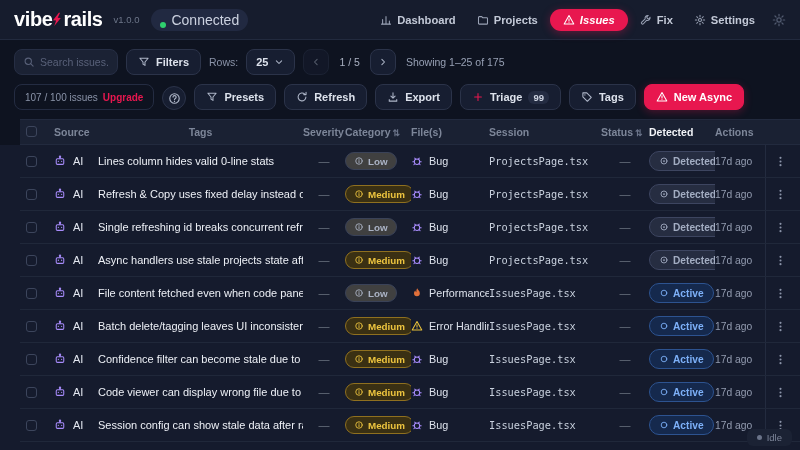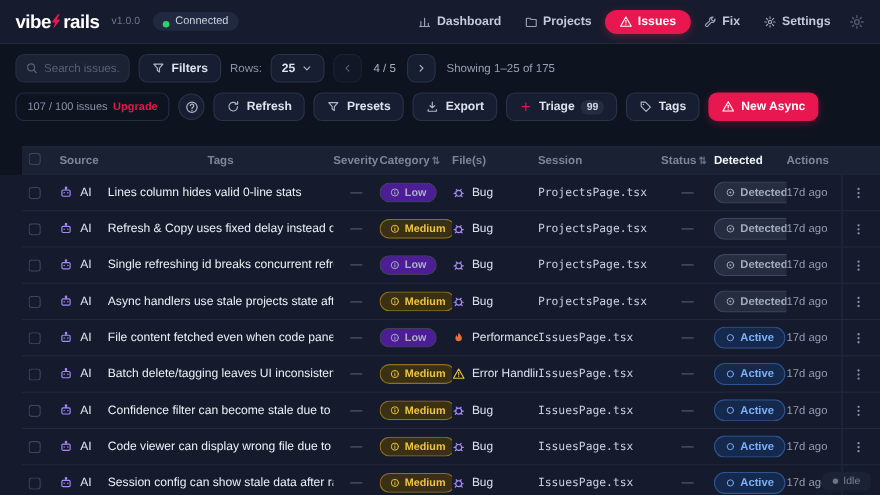--- a/index.html
+++ b/index.html
@@ -11,31 +11,31 @@
   }
   *{box-sizing:border-box; margin:0; padding:0;}
   html,body{width:800px;height:450px;overflow:hidden;}
   body{font-family:"Liberation Sans",sans-serif; background:var(--bg); color:var(--text); font-size:11px;}
   .app{position:relative; width:800px; height:450px; overflow:hidden;}
   svg.ic{width:12px;height:12px;flex:0 0 auto; stroke:currentColor; fill:none; stroke-width:1.4; stroke-linecap:round; stroke-linejoin:round;}
 
   
   .topbar{height:40px; background:var(--topbar); border-bottom:1px solid var(--border);
     display:flex; align-items:center; padding:0 14px;}
-  .logo{display:flex; align-items:center; font-weight:700; font-size:17px; color:#fff; letter-spacing:-0.4px;}
+  .logo{display:flex; align-items:center; font-weight:700; font-size:20px; color:#fff; letter-spacing:-0.4px;}
   .logo .bolt{width:15px;height:17px; color:var(--accent); margin:0 -2px; transform:rotate(6deg);}
   .version{font-size:9.5px; color:#6d7689; margin-left:11px;}
   .conn{display:flex; align-items:flex-end; gap:5px; background:#212941; border-radius:999px;
-    padding:3px 9px; font-size:10px; color:#ccd2e0; margin-left:12px;}
+    padding:3px 9px; font-size:14px; color:#ccd2e0; margin-left:12px;}
   .dot{width:6px;height:6px;border-radius:50%;background:var(--green); display:inline-block;}
   .nav{margin-left:auto; display:flex; align-items:center; gap:3px;}
   .nav-item{display:flex; align-items:flex-start; gap:5px; padding:5px 9px; border-radius:999px;
     color:#c3c9d7; font-size:11.2px; font-weight:600; cursor:pointer;}
   .nav-item svg.ic{width:12px;height:12px; color:#9aa2b5;}
-  .nav-item.active{background:var(--accent); color:#fff; padding:5px 13px; box-shadow:0 2px 8px rgba(232,23,79,.35);}
+  .nav-item.active{background:var(--accent); color:#fff; padding:5px 13px; box-shadow:0 2px 8px rgba(232,23,79,.35);font-style:italic;}
   .nav-item.active svg.ic{color:#fff;}
   .theme{margin-left:8px; color:#525b70; display:flex; cursor:pointer;}
   .theme svg.ic{width:14px;height:14px;}
 
   
   .toolbar1{display:flex; align-items:center; gap:8px; padding:9px 14px 4px;}
   .search{display:flex; align-items:center; gap:5px; width:104px; height:26px; background:#1b2234;
     border:1px solid #262e44; border-radius:8px; padding:0 8px; color:#596179;}
   .search input{flex:1; min-width:0; background:transparent; border:none; outline:none;
     color:#c6cce0; font-size:10.5px; font-family:"Liberation Sans",sans-serif;}
@@ -44,21 +44,21 @@
     background:var(--btnbg); border:1px solid var(--btnborder); border-radius:8px;
     color:#dde2ec; font-size:11px; font-weight:600; cursor:pointer; white-space:nowrap;}
   .btn svg.ic{color:#aeb6c8;}
   .lbl{color:var(--muted); font-size:10.5px;}
   .select{gap:5px; padding:0 9px;}
   .pagebtn{width:26px; padding:0; justify-content:center;}
   .pagebtn.disabled{opacity:.45;}
   .pageind{color:#aab1c2; font-size:10.5px; margin:0 2px;}
   .showing{color:#97a0b4; font-size:10.5px; margin-left:2px;}
 
-  .toolbar2{display:flex; align-items:center; gap:8px; padding:5px 14px 23px;}
+  .toolbar2{display:flex; align-items:flex-end; gap:8px; padding:5px 14px 9px;}
   .quota{display:flex; align-items:center; gap:5px; height:26px; padding:0 10px;
     border:1px solid #242c42; border-radius:8px; font-size:10px; color:var(--muted);}
   .upgrade{color:var(--accent); font-weight:700; cursor:pointer;}
   .helpbtn{width:24px; height:24px; border-radius:50%; border:1px solid var(--btnborder);
     display:flex; align-items:center; justify-content:center; color:#aeb6c8; background:var(--btnbg); cursor:pointer;}
   .helpbtn svg.ic{width:13px;height:13px;}
   .plus-pink{color:var(--accent) !important;}
   .count-badge{background:#242c42; border-radius:6px; padding:1px 5px; font-size:9.5px; color:#cfd5e2;}
   .btn.primary{background:var(--accent); border-color:var(--accent); color:#fff; box-shadow:0 2px 8px rgba(232,23,79,.3);}
   .btn.primary svg.ic{color:#fff;}
@@ -76,21 +76,21 @@
   .cell{white-space:nowrap; overflow:hidden; display:flex; align-items:center;}
   .cb{width:11px; height:11px; border:1px solid #3c455c; border-radius:3px; background:transparent; display:inline-block; cursor:pointer;}
   .c-src{gap:7px;}
   .src-ic{color:var(--purple); width:13px; height:13px;}
   .t-src{color:#e3e7f0; font-size:11px;}
   .c-title{color:#edf0f6; font-size:11px;}
   .c-dash{justify-content:center; color:#6b7380;}
   .badge{display:inline-flex; align-items:center; gap:4px; height:18px; padding:0 8px;
     border-radius:999px; font-size:9.8px; font-weight:600; border:1px solid transparent;}
   .badge svg.ic{width:10px;height:10px;}
-  .sev-low{background:#4c1d95; border-color:#3a4258; color:#aab2c4;}
+  .sev-low{background:#404040; border-color:#3a4258; color:#aab2c4;}
   .sev-med{background:#3a3013; border-color:#8f701f; color:var(--amber);}
   .cat{gap:6px; color:#dde2ec; font-size:10.8px;}
   .cic{width:12px; height:12px;}
   .c-bug .cic{color:var(--purple);}
   .c-perf .cic{color:var(--orange); fill:var(--orange); stroke:none;}
   .c-err .cic{color:var(--yellow);}
   .mono{font-family:"DejaVu Sans Mono",monospace; font-size:10.3px; color:#c8d0dd;}
   .st{height:20px; padding:0 9px; font-size:10.2px;}
   .st-det{background:#262d41; border-color:#3d4560; color:#a3adc2;}
   .st-act{background:#15294d; border-color:#2d5390; color:var(--blue);}
@@ -280,50 +280,50 @@
       <span>25</span>
       <svg class="ic">
           <use href="#i-chev-d"></use>
         </svg>
     </button>
     <button class="btn pagebtn disabled">
         <svg class="ic">
           <use href="#i-chev-l"></use>
         </svg>
       </button>
-    <span class="pageind">4 / 5</span>
+    <span class="pageind">1 / 5</span>
     <button class="btn pagebtn">
         <svg class="ic">
           <use href="#i-chev-r"></use>
         </svg>
       </button>
     <span class="showing">Showing 1–25 of 175</span>
   </div>
 
   <div class="toolbar2">
     <span class="quota">
       <span>107 / 100 issues</span>
       <span class="upgrade">Upgrade</span>
     </span>
     <button class="helpbtn">
         <svg class="ic">
           <use href="#i-question"></use>
         </svg>
       </button>
     <button class="btn">
       <svg class="ic">
-          <use href="#i-refresh"></use>
-        </svg>
-      <span>Refresh</span>
+          <use href="#i-funnel"></use>
+        </svg>
+      <span>Presets</span>
     </button>
     <button class="btn">
       <svg class="ic">
-          <use href="#i-funnel"></use>
-        </svg>
-      <span>Presets</span>
+          <use href="#i-refresh"></use>
+        </svg>
+      <span>Refresh</span>
     </button>
     <button class="btn">
       <svg class="ic">
           <use href="#i-download"></use>
         </svg>
       <span>Export</span>
     </button>
     <button class="btn">
       <svg class="ic plus-pink">
           <use href="#i-plus"></use>

